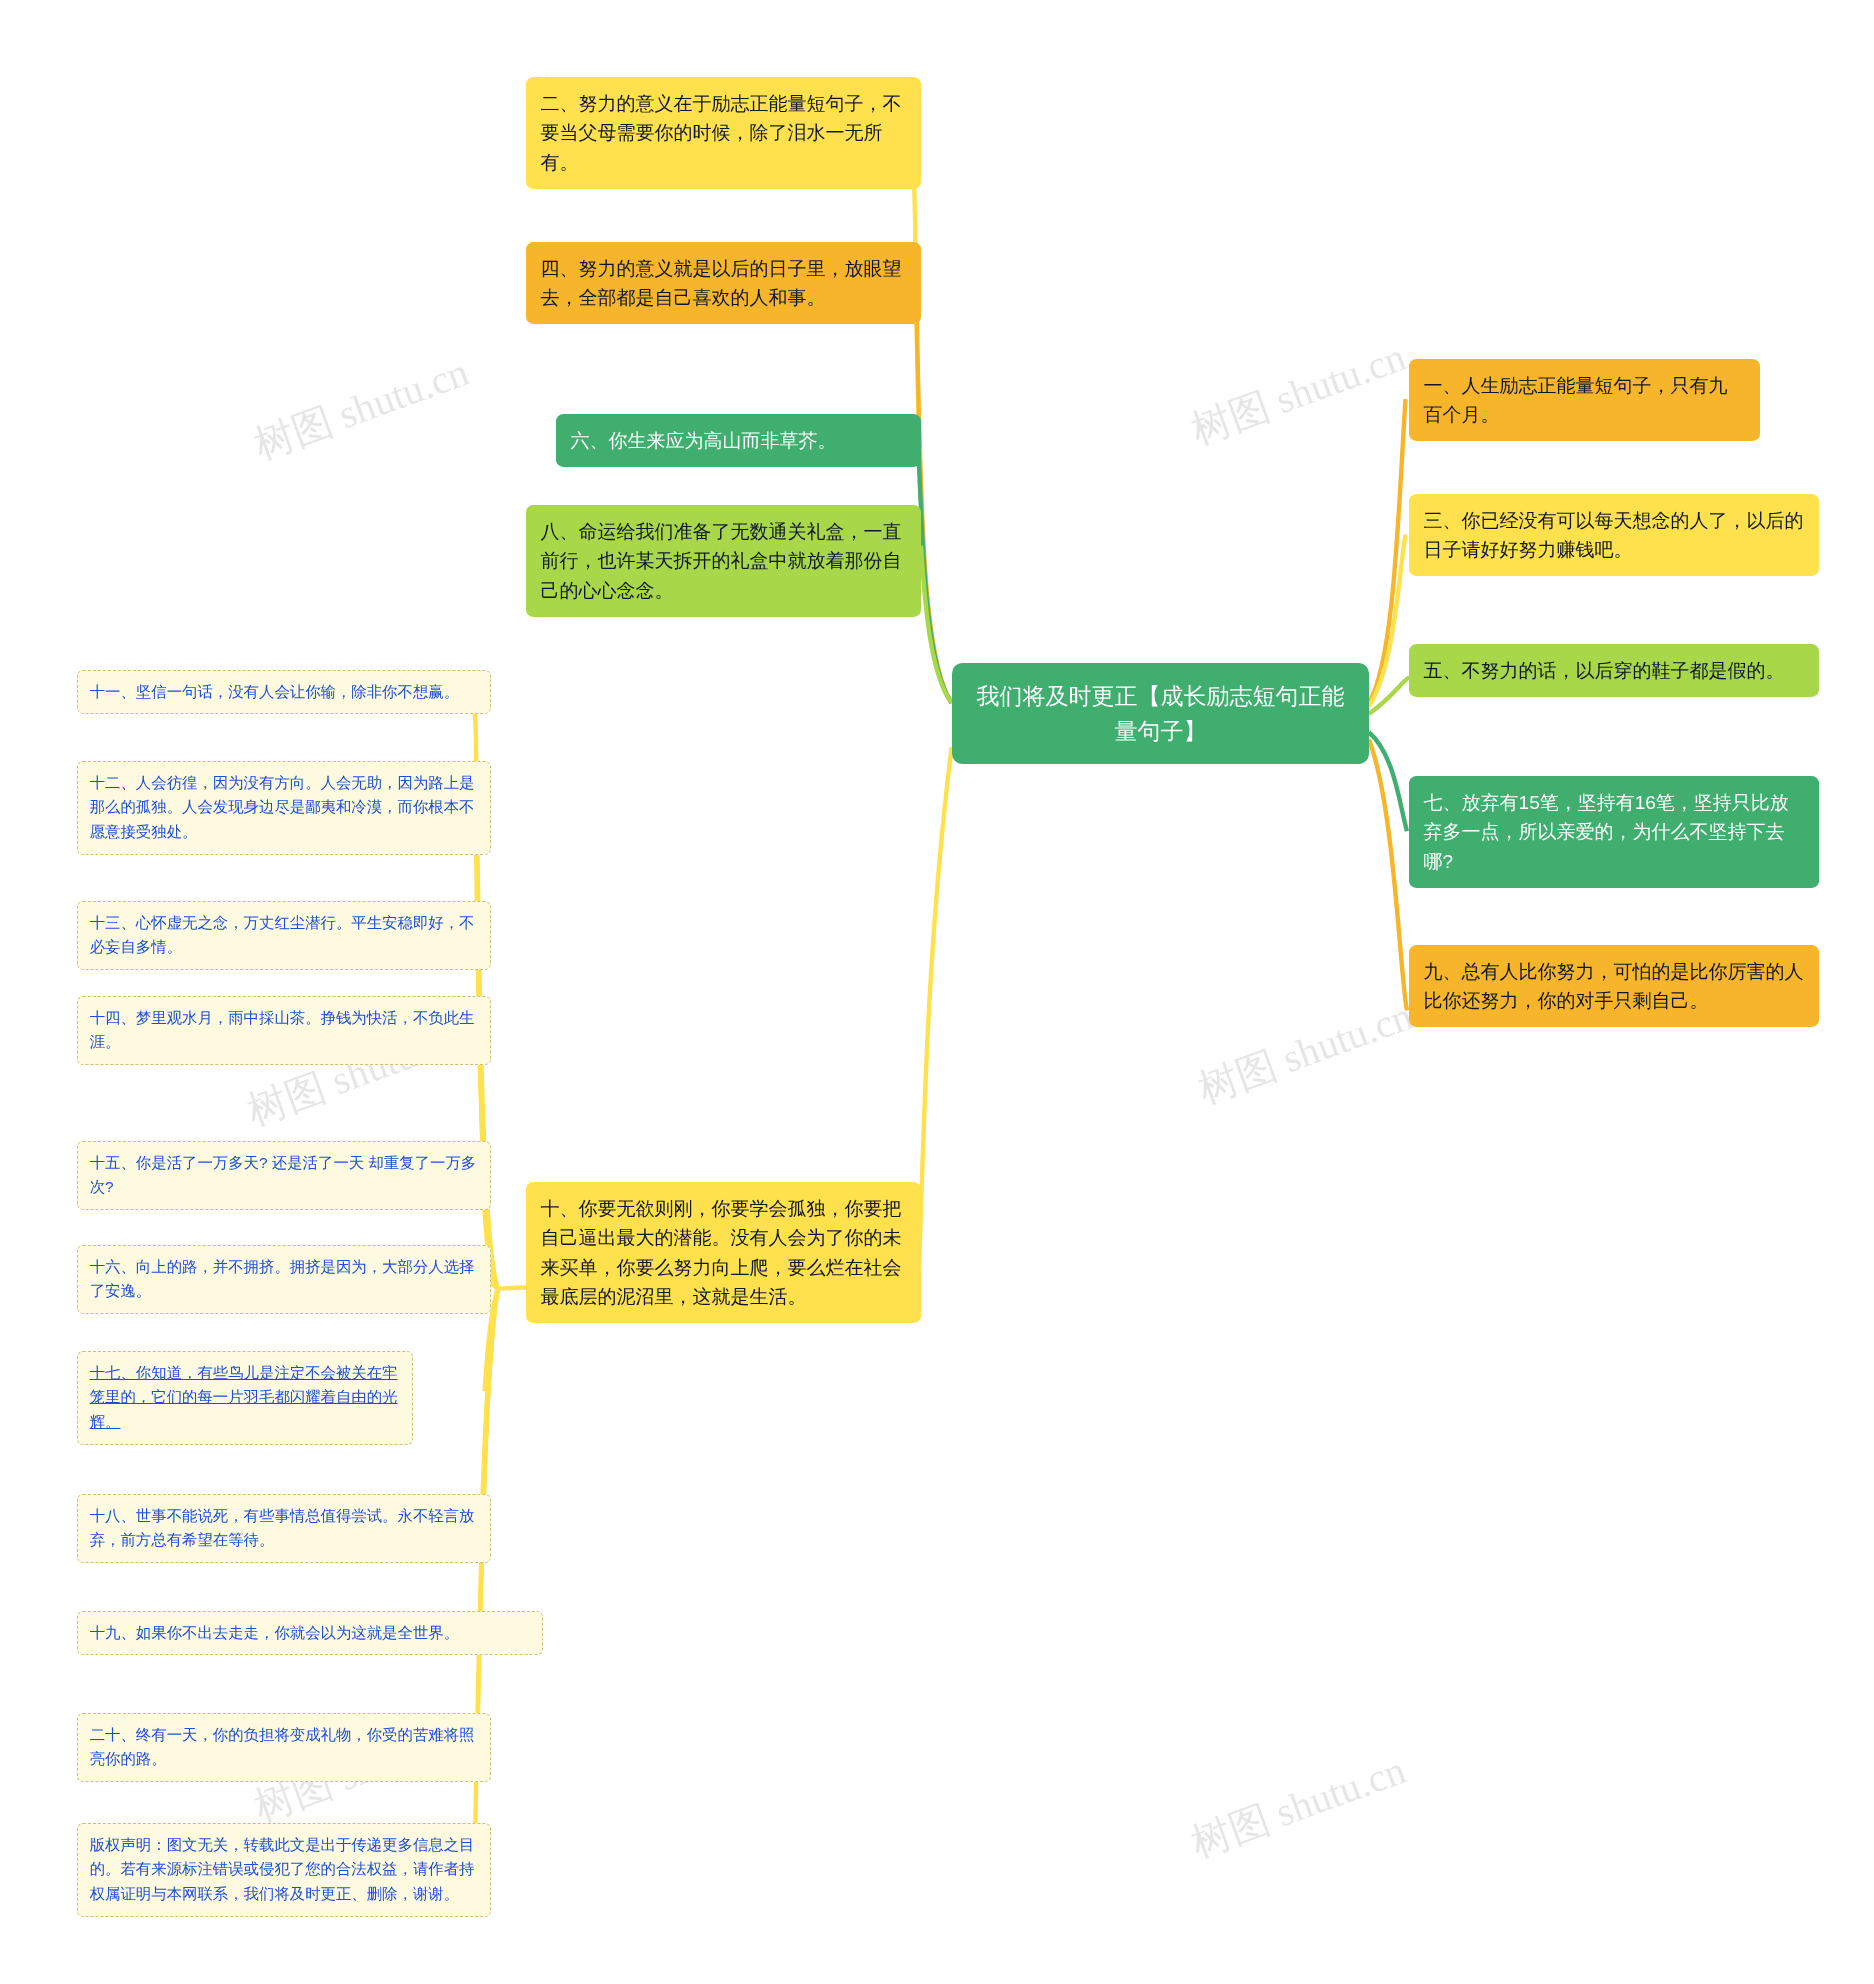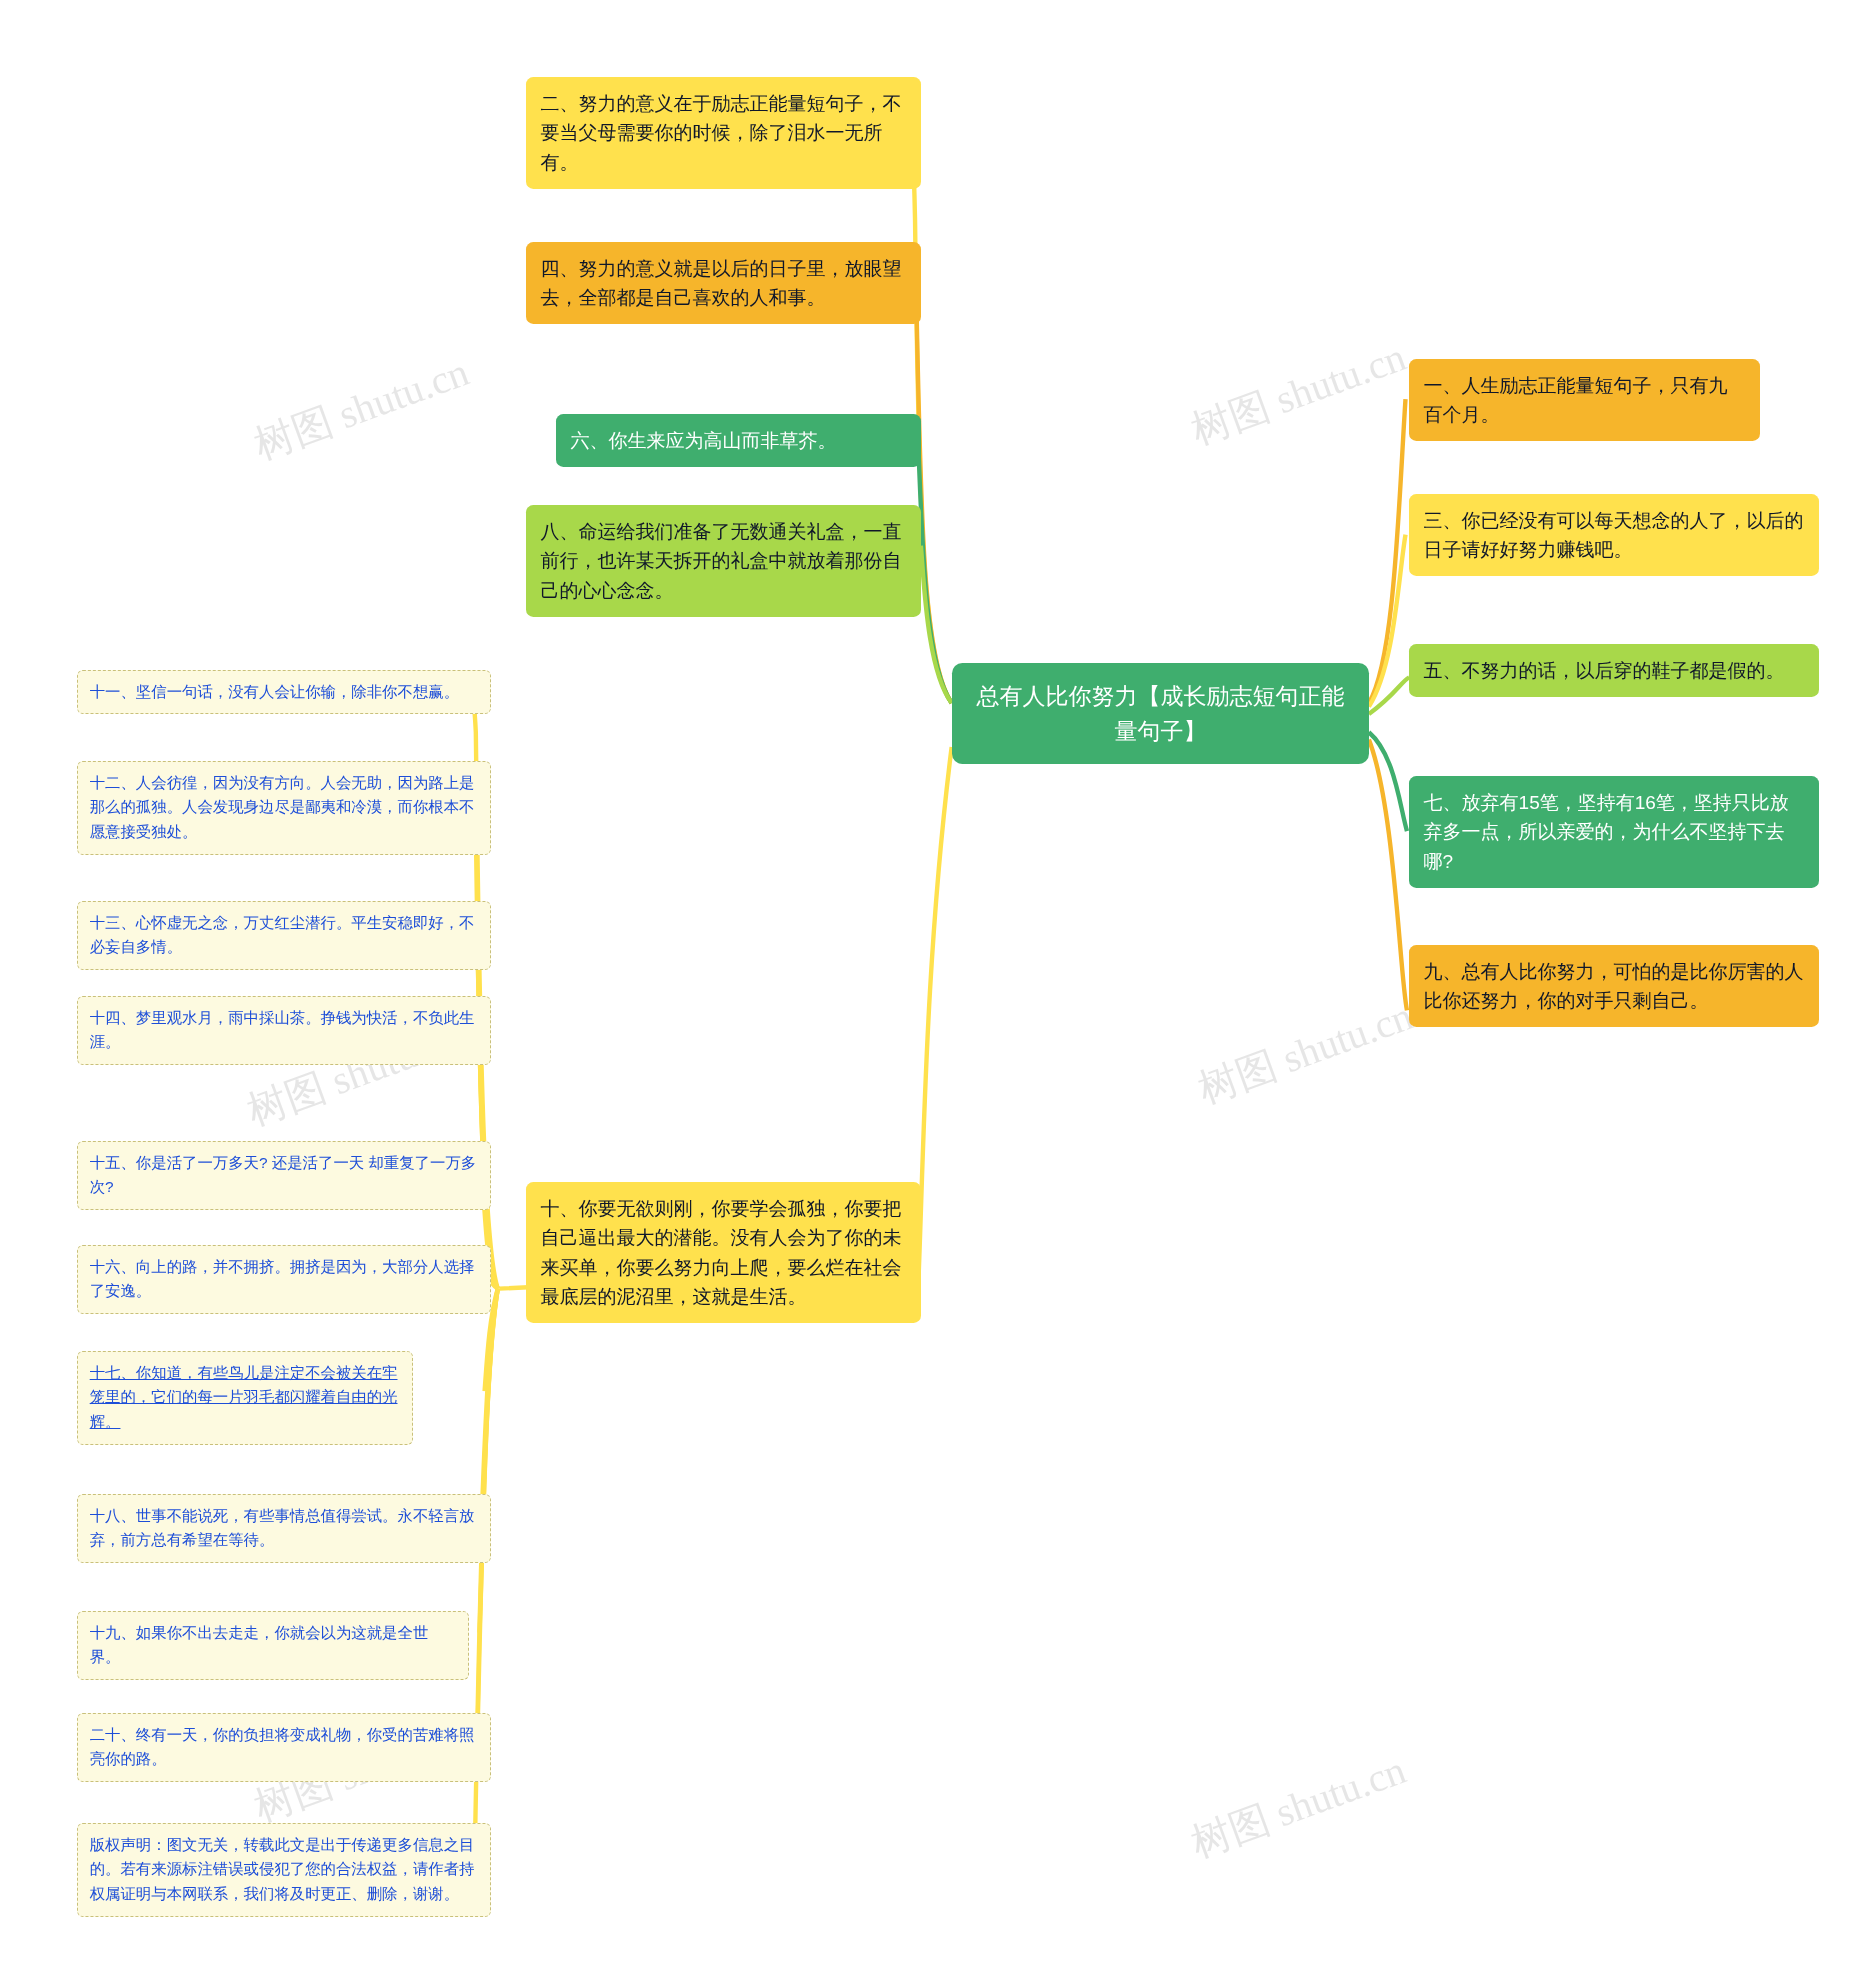--- a/index.html
+++ b/index.html
@@ -100,21 +100,21 @@
     <path d="M1255 1740 C 1050 1745, 850 1752, 682 1760" fill="none" stroke="#ffe14d" stroke-width="6"></path>
   </svg>
 
   <div class="wm" style="left:249px; top:381px;">树图 shutu.cn</div>
   <div class="wm" style="left:1186px; top:366px;">树图 shutu.cn</div>
   <div class="wm" style="left:242px; top:1047px;">树图 shutu.cn</div>
   <div class="wm" style="left:1193px; top:1025px;">树图 shutu.cn</div>
   <div class="wm" style="left:249px; top:1743px;">树图 shutu.cn</div>
   <div class="wm" style="left:1186px; top:1779px;">树图 shutu.cn</div>
 
-  <div class="node root" style="left:952px; top:663px; width:417px;">总有人比你努力【成长励志短句正能量句子】</div>
+  <div class="node root" style="left:952px; top:663px; width:417px;">我们将及时更正【成长励志短句正能量句子】</div>
 
   <div class="node lvl1" style="left:526px; top:77px; width:395px; background:#ffe14d;">二、努力的意义在于励志正能量短句子，不要当父母需要你的时候，除了泪水一无所有。</div>
 
   <div class="node lvl1" style="left:526px; top:242px; width:395px; background:#f6b52b;">四、努力的意义就是以后的日子里，放眼望去，全部都是自己喜欢的人和事。</div>
 
   <div class="node lvl1" style="left:556px; top:414px; width:365px; background:#3fae6e; color:#ffffff;">六、你生来应为高山而非草芥。</div>
 
   <div class="node lvl1" style="left:526px; top:505px; width:395px; background:#a8d84a;">八、命运给我们准备了无数通关礼盒，一直前行，也许某天拆开的礼盒中就放着那份自己的心心念念。</div>
 
   <div class="node lvl1" style="left:526px; top:1182px; width:395px; background:#ffe14d;font-family:Liberation Serif, serif;">十、你要无欲则刚，你要学会孤独，你要把自己逼出最大的潜能。没有人会为了你的未来买单，你要么努力向上爬，要么烂在社会最底层的泥沼里，这就是生活。</div>
@@ -138,19 +138,19 @@
   <div class="node leafbox" style="left:77px; top:996px; width:414px;">十四、梦里观水月，雨中採山茶。挣钱为快活，不负此生涯。</div>
 
   <div class="node leafbox" style="left:77px; top:1141px; width:414px;">十五、你是活了一万多天? 还是活了一天 却重复了一万多次?</div>
 
   <div class="node leafbox" style="left:77px; top:1245px; width:414px;">十六、向上的路，并不拥挤。拥挤是因为，大部分人选择了安逸。</div>
 
   <div class="node leafbox" style="left:77px; top:1351px; width:336px;text-decoration:underline;">十七、你知道，有些鸟儿是注定不会被关在牢笼里的，它们的每一片羽毛都闪耀着自由的光辉。</div>
 
   <div class="node leafbox" style="left:77px; top:1494px; width:414px;">十八、世事不能说死，有些事情总值得尝试。永不轻言放弃，前方总有希望在等待。</div>
 
-  <div class="node leafbox" style="left:77px; top:1611px; width:392px;">十九、如果你不出去走走，你就会以为这就是全世界。</div>
+  <div class="node leafbox" style="left:77px; top:1611px; width:466px;">十九、如果你不出去走走，你就会以为这就是全世界。</div>
 
   <div class="node leafbox" style="left:77px; top:1713px; width:414px;">二十、终有一天，你的负担将变成礼物，你受的苦难将照亮你的路。</div>
 
   <div class="node leafbox" style="left:77px; top:1823px; width:414px;">版权声明：图文无关，转载此文是出于传递更多信息之目的。若有来源标注错误或侵犯了您的合法权益，请作者持权属证明与本网联系，我们将及时更正、删除，谢谢。</div>
 </div>
 
 
 </body></html>

